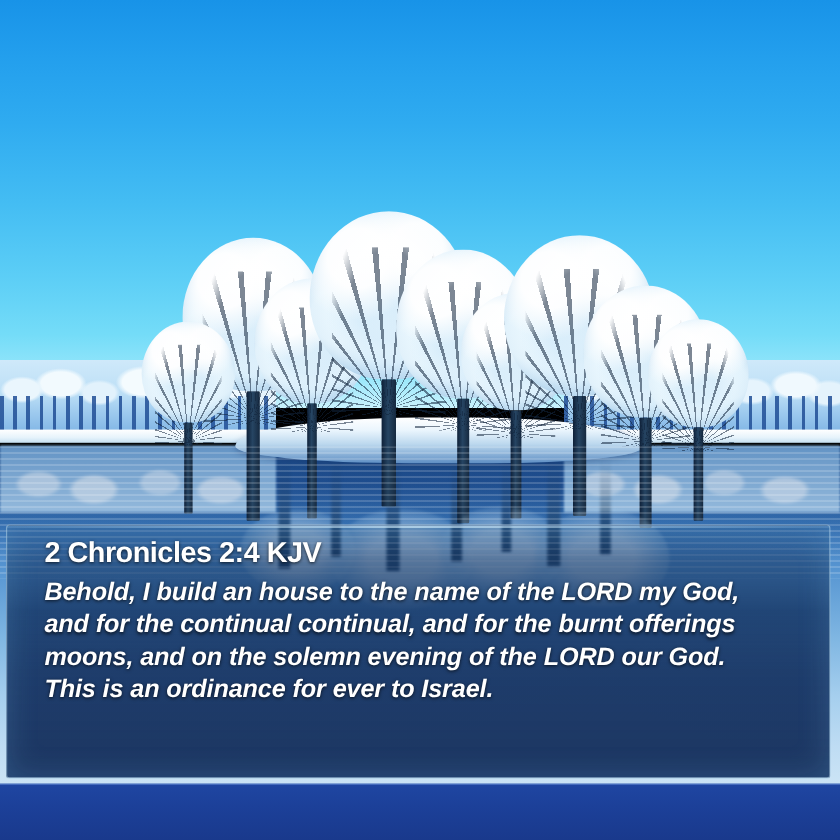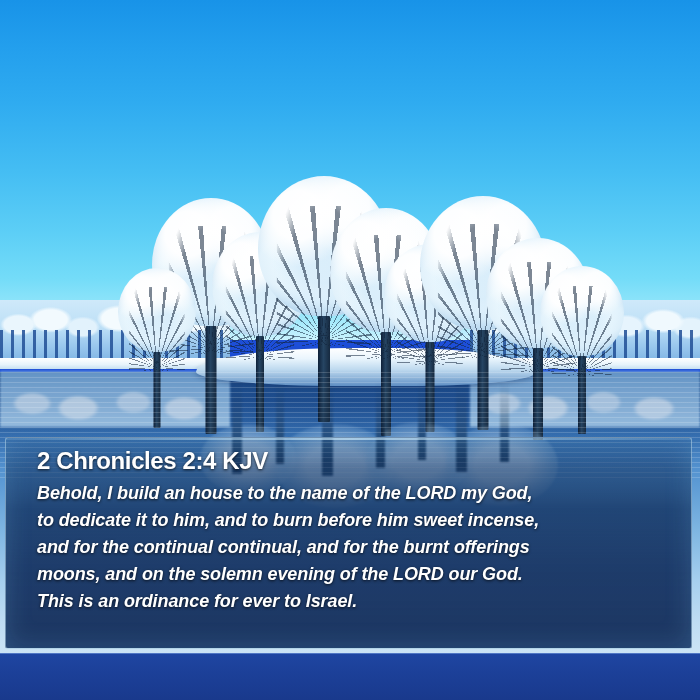--- a/index.html
+++ b/index.html
@@ -2,21 +2,21 @@
 <html><head>
 <meta charset="utf-8">
 <style>
   html,body{margin:0;padding:0;background:#fff;}
   body{font-family:"Liberation Sans",sans-serif;}
 
   .scene{
     position:relative;
     width:700px;height:700px;
     overflow:hidden;
-    background:#1d4ed8;
+    background:#000000;
   }
 
   
   .sky{
     position:absolute;left:0;top:0;width:700px;height:340px;
     background:linear-gradient(to bottom,
       #1893e8 0%,
       #239fed 14%,
       #2fabf0 30%,
       #44bdf3 50%,
@@ -187,21 +187,21 @@
     font-size:24px;font-weight:bold;
     letter-spacing:-0.4px;
     color:#ffffff;
     text-shadow:0 1px 3px rgba(0,0,0,.75);
     line-height:30px;
     white-space:nowrap;
   }
   .verse-text{
     margin:0 0 0 13px;
     font-family:"Liberation Sans",sans-serif;
-    font-size:18px;font-weight:bold;font-style:italic;
+    font-size:21px;font-weight:bold;font-style:italic;
     color:#ffffff;
     line-height:27px;
     text-shadow:0 1px 3px rgba(0,0,0,.75);
     letter-spacing:-0.1px;
   }
   .verse-line{display:block;white-space:nowrap;}
 
   
   .bottom-bar{
     position:absolute;left:0;top:653px;width:700px;height:47px;
@@ -295,21 +295,20 @@
       <div class="ref-trunk" style="left: 238px; width: 8px; height: 82px;"></div>
       <div class="ref-trunk" style="left: 276px; width: 11px; height: 94px;"></div>
       <div class="ref-trunk" style="left: 320px; width: 9px; height: 84px;"></div>
     </div>
   <div class="ripples"></div>
 
   <div class="verse-box">
     <div class="verse-title">2 Chronicles 2:4 KJV</div>
     <div class="verse-text" id="verse-body">
         <span class="verse-line">Behold, I build an house to the name of the LORD my God,</span>
-        <span class="verse-line">to dedicate it to him, and to burn before him sweet incense,</span>
         <span class="verse-line">and for the continual continual, and for the burnt offerings</span>
         <span class="verse-line">moons, and on the solemn evening of the LORD our God.</span>
         <span class="verse-line">This is an ordinance for ever to Israel.</span>
       </div>
   </div>
 
   <div class="bottom-bar"></div>
 </div>
 
 </body></html>

